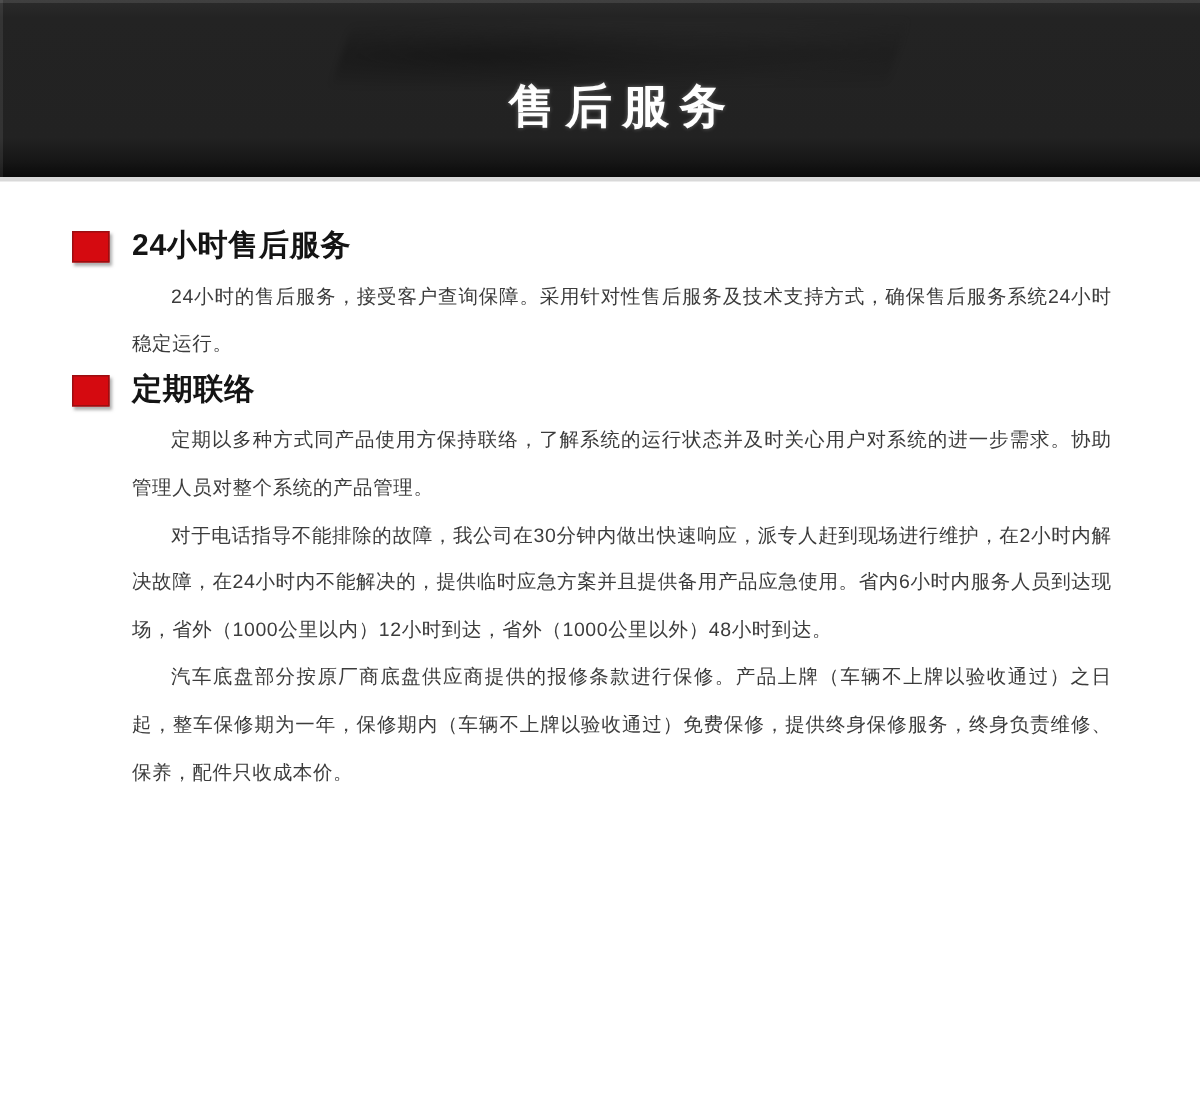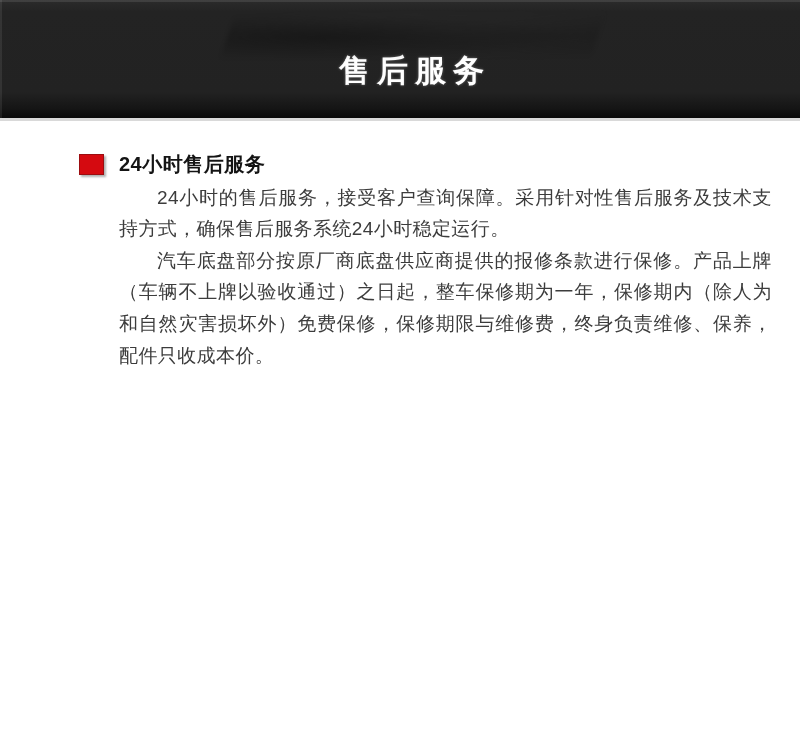--- a/index.html
+++ b/index.html
@@ -45,21 +45,21 @@
       radial-gradient(ellipse at 25% 55%, rgba(0,0,0,0.55), rgba(0,0,0,0) 65%),
       radial-gradient(ellipse at 60% 40%, rgba(90,90,90,0.22), rgba(0,0,0,0) 70%),
       radial-gradient(ellipse at 85% 50%, rgba(0,0,0,0.40), rgba(0,0,0,0) 70%);
     filter: blur(2px);
     opacity: 0.55;
     transform: skewX(-18deg);
   }
 
   
   .content {
-    padding: 28px 52px 0 119px;
+    padding: 28px 52px 0 88px;
   }
   .head-row {
     position: relative;
     line-height: 31.6px;
   }
   .head-row h2 {
     display: inline;
     margin: 0;
     font-size: 20px;
     font-weight: 700;
@@ -72,21 +72,21 @@
     top: 5px;
     width: 23px;
     height: 19px;
     background: #d50a10;
     border: 1px solid #9c0d10;
     box-shadow: 1.5px 2px 2px rgba(110,110,110,0.55);
   }
   .content p {
     margin: 0;
     width: 653px;
-    font-size: 19px;
+    font-size: 13px;
     line-height: 31.6px;
     color: #3c3c3c;
     letter-spacing: 0.4px;
     text-align: justify;
     text-indent: 2em;
   }
 </style>
 </head>
 <body>
 
@@ -100,22 +100,30 @@
   <main class="content">
 
     <section>
       <div class="head-row">
         <span class="bullet"></span>
         <h2>24小时售后服务</h2>
       </div>
       <p>24小时的售后服务，接受客户查询保障。采用针对性售后服务及技术支持方式，确保售后服务系统24小时稳定运行。</p>
     </section>
 
-
     <section>
+      <div class="head-row">
+        <span class="bullet"></span>
+        <h2>定期联络</h2>
+      </div>
+      <p>定期以多种方式同产品使用方保持联络，了解系统的运行状态并及时关心用户对系统的进一步需求。协助管理人员对整个系统的产品管理。</p>
     </section>
 
     <section>
-      <p>汽车底盘部分按原厂商底盘供应商提供的报修条款进行保修。产品上牌（车辆不上牌以验收通过）之日起，整车保修期为一年，保修期内（除人为和自然灾害损坏外）免费保修，保修期限与维修费，终身负责维修、保养，配件只收成本价。</p>
+      <p>对于电话指导不能排除的故障，我公司在30分钟内做出快速响应，派专人赶到现场进行维护，在2小时内解决故障，在24小时内不能解决的，提供临时应急方案并且提供备用产品应急使用。省内6小时内服务人员到达现场，省外（1000公里以内）12小时到达，省外（1000公里以外）48小时到达。</p>
+    </section>
+
+    <section>
+      <p>汽车底盘部分按原厂商底盘供应商提供的报修条款进行保修。产品上牌（车辆不上牌以验收通过）之日起，整车保修期为一年，保修期内（车辆不上牌以验收通过）免费保修，提供终身保修服务，终身负责维修、保养，配件只收成本价。</p>
     </section>
 
   </main>
 </div>
 
 </body></html>

